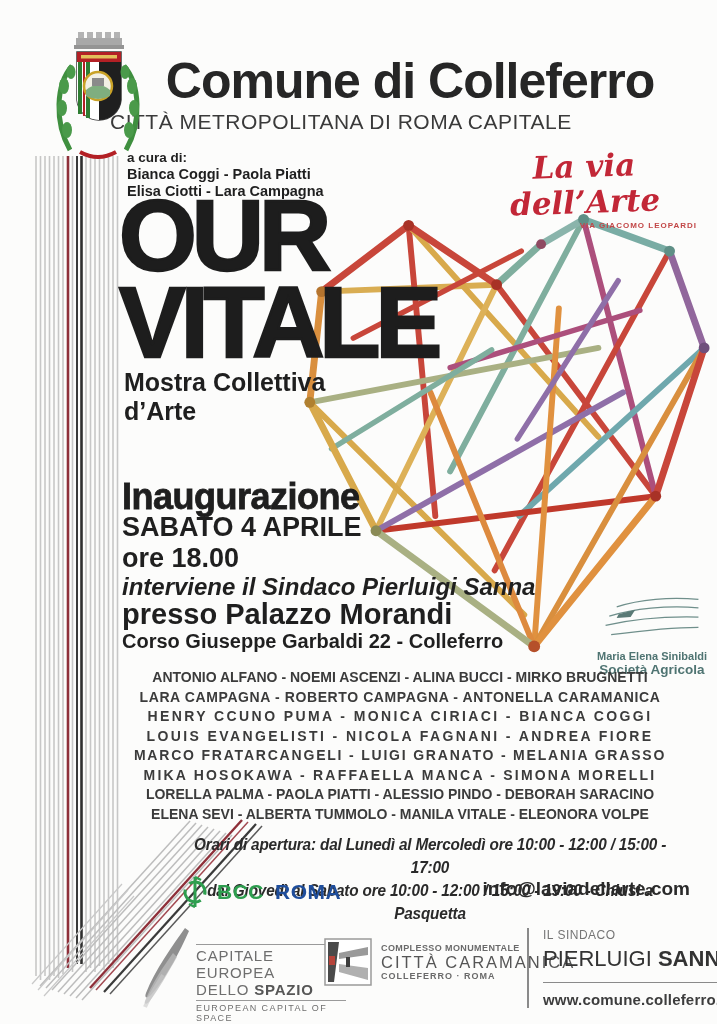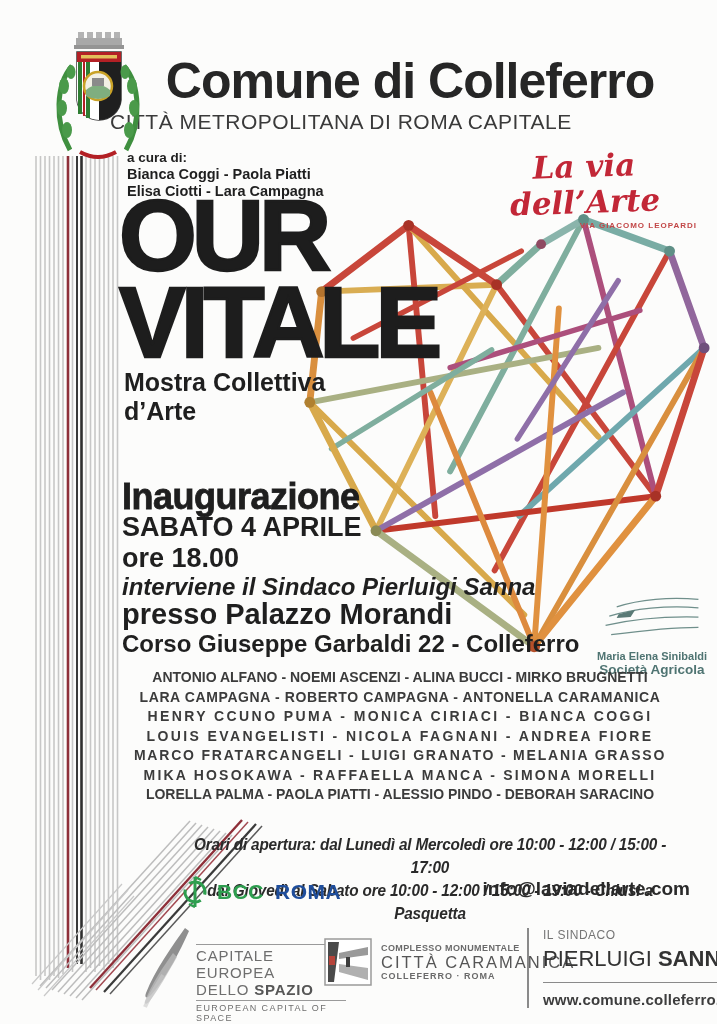--- a/index.html
+++ b/index.html
@@ -28,21 +28,21 @@
     letter-spacing:-5px;color:#1d1d1d;-webkit-text-stroke:2.5px #1d1d1d;z-index:3;}
   .mostra{left:124px;top:368px;font-size:25px;line-height:29px;font-weight:700;z-index:3;}
   .dates{left:119px;top:429px;font-size:44px;font-weight:700;letter-spacing:-1.5px;
     -webkit-text-stroke:1.3px #1d1d1d;z-index:3;}
   .inaug{left:122px;top:476px;font-size:36px;font-weight:700;letter-spacing:-.5px;
     -webkit-text-stroke:.8px #1d1d1d;z-index:3;}
   .sabato{left:122px;top:512px;font-size:27px;font-weight:700;z-index:3;}
   .ore{left:122px;top:543px;font-size:27px;font-weight:700;z-index:3;}
   .interviene{left:122px;top:573px;font-size:24px;font-weight:700;font-style:italic;z-index:3;}
   .presso{left:122px;top:598px;font-size:29px;font-weight:700;z-index:3;}
-  .corso{left:122px;top:630px;font-size:24px;font-weight:700;z-index:3;}
+  .corso{left:122px;top:630px;font-size:20px;font-weight:700;z-index:3;}
   
   .sinibaldi{left:592px;top:592px;width:120px;text-align:center;color:#4f7472;z-index:3;}
   .sinibaldi .l1{font-size:11px;font-weight:700;display:block;margin-top:2px;}
   .sinibaldi .l2{font-size:13.5px;font-weight:700;display:block;}
   
   .artists{left:100px;top:668px;width:600px;text-align:center;z-index:3;
     font-size:14px;font-weight:700;line-height:19.5px;color:#3b3b3b;}
   .artists div{white-space:nowrap;}
   .artists div:nth-child(2){letter-spacing:.6px;}
   .artists div:nth-child(3){letter-spacing:2.4px;}
@@ -273,20 +273,21 @@
   </div>
 
   <div class="abs artists">
     <div>ANTONIO ALFANO - NOEMI ASCENZI - ALINA BUCCI - MIRKO BRUGNETTI</div>
     <div>LARA CAMPAGNA - ROBERTO CAMPAGNA - ANTONELLA CARAMANICA</div>
     <div>HENRY CCUNO PUMA - MONICA CIRIACI - BIANCA COGGI</div>
     <div>LOUIS EVANGELISTI - NICOLA FAGNANI - ANDREA FIORE</div>
     <div>MARCO FRATARCANGELI - LUIGI GRANATO - MELANIA GRASSO</div>
     <div>MIKA HOSOKAWA - RAFFAELLA MANCA - SIMONA MORELLI</div>
     <div>LORELLA PALMA - PAOLA PIATTI - ALESSIO PINDO - DEBORAH SARACINO</div>
+    <div>ELENA SEVI - ALBERTA TUMMOLO - MANILA VITALE - ELEONORA VOLPE</div>
   </div>
 
   <div class="abs hours">
     <div>Orari di apertura: dal Lunedì al Mercoledì ore 10:00 - 12:00 / 15:00 - 17:00</div>
     <div>dal Giovedì al Sabato ore 10:00 - 12:00 / 15:00 - 19:00 - Chiusi a Pasquetta</div>
   </div>
   <div class="abs email">info@laviadellarte.com</div>
 
   <div class="abs bcc">
     <svg width="30" height="32" viewBox="0 0 30 32">

